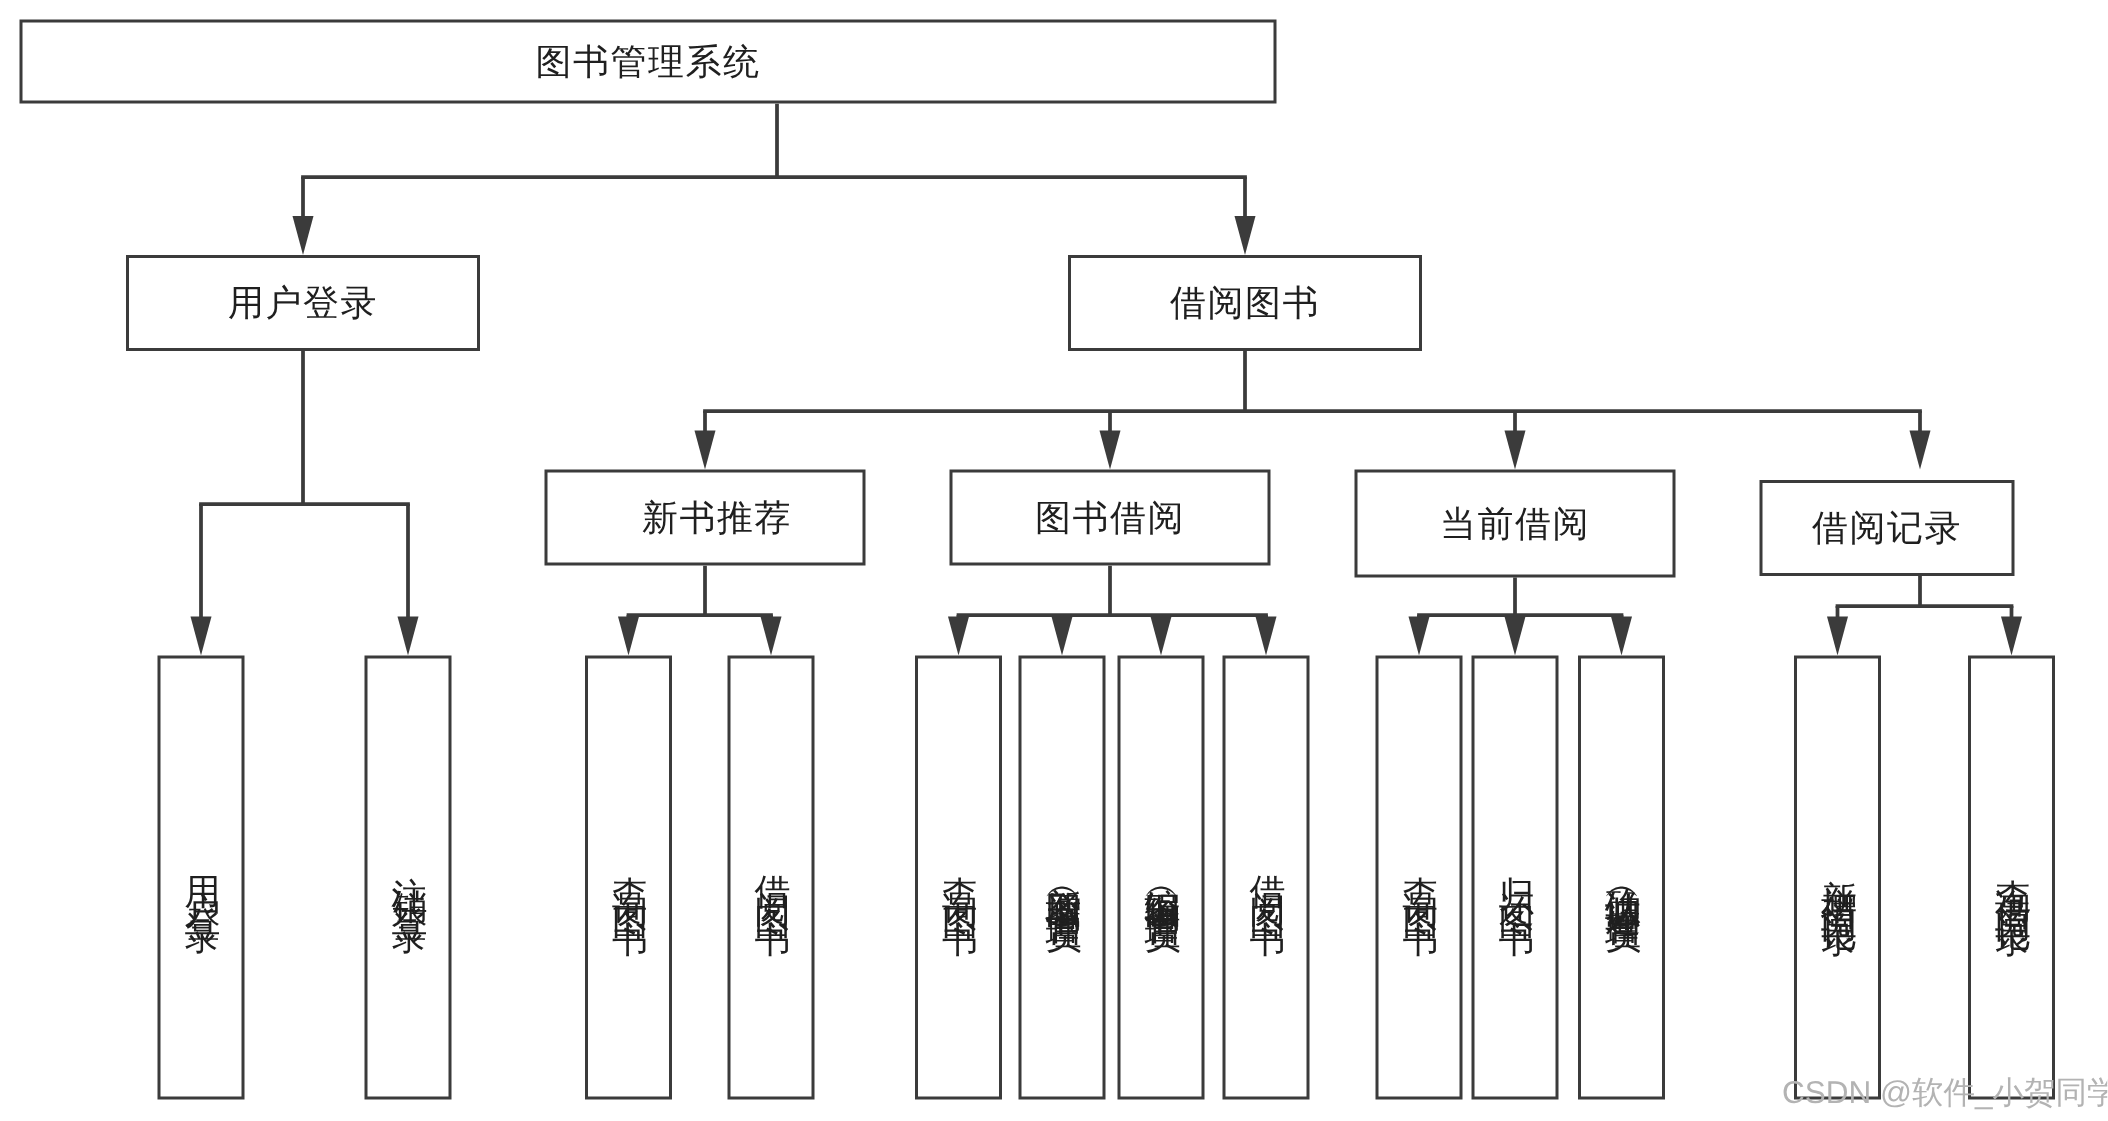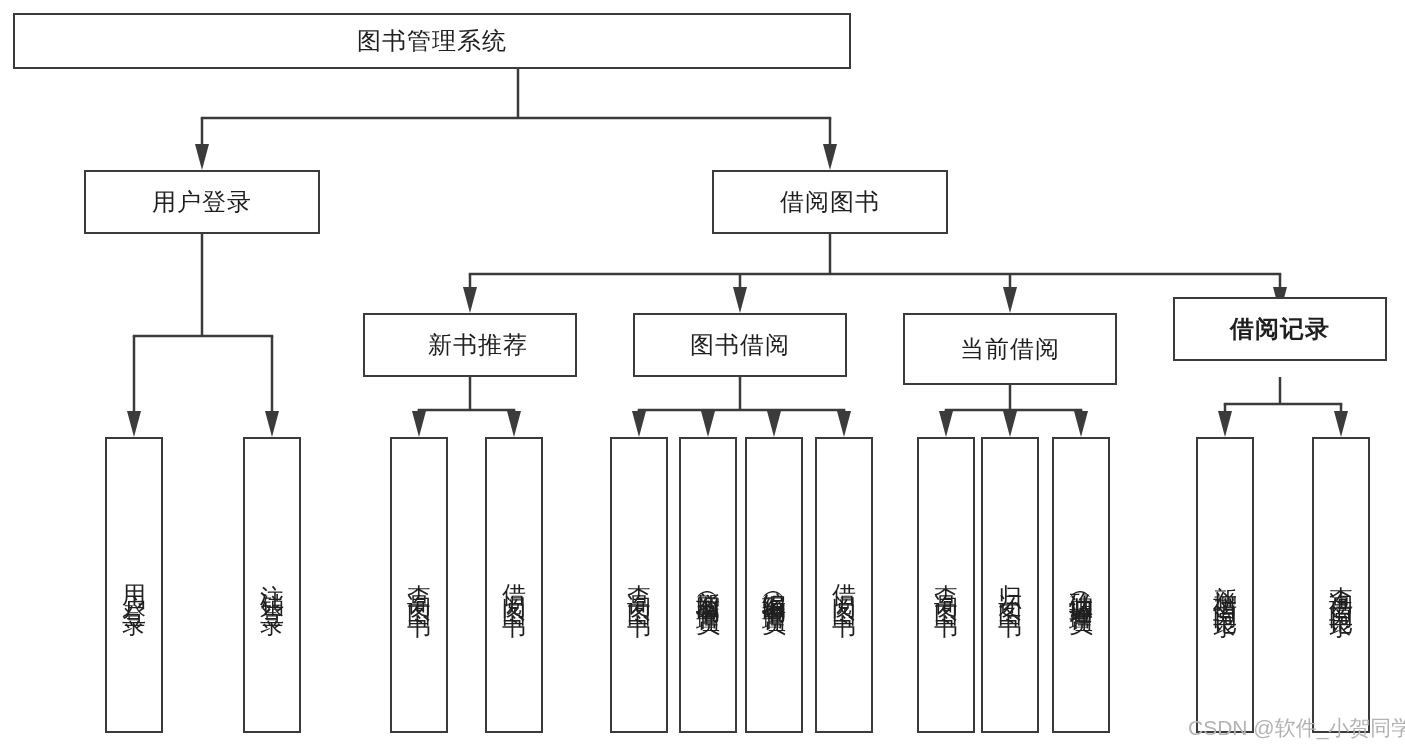--- a/index.html
+++ b/index.html
@@ -152,21 +152,21 @@
 
   <div class="box hbox" style="left:363px; top:313px; width:214px; height:64px;padding-left:16px;">
     <span>新书推荐</span>
   </div>
   <div class="box hbox" style="left:633px; top:313px; width:214px; height:64px;">
     <span>图书借阅</span>
   </div>
   <div class="box hbox" style="left:903px; top:313px; width:214px; height:72px;">
     <span>当前借阅</span>
   </div>
-  <div class="box hbox" style="left:1173px; top:297px; width:214px; height:64px;font-weight:bold;">
+  <div class="box hbox" style="left:1173px; top:320px; width:170px; height:64px;">
     <span>借阅记录</span>
   </div>
 
   <div class="box vbox" style="left:105px; top:437px; width:58px; height:296px;">
     <span class="vtext sp4">用户登录</span>
   </div>
   <div class="box vbox" style="left:243px; top:437px; width:58px; height:296px;">
     <span class="vtext sp4">注销登录</span>
   </div>
 

